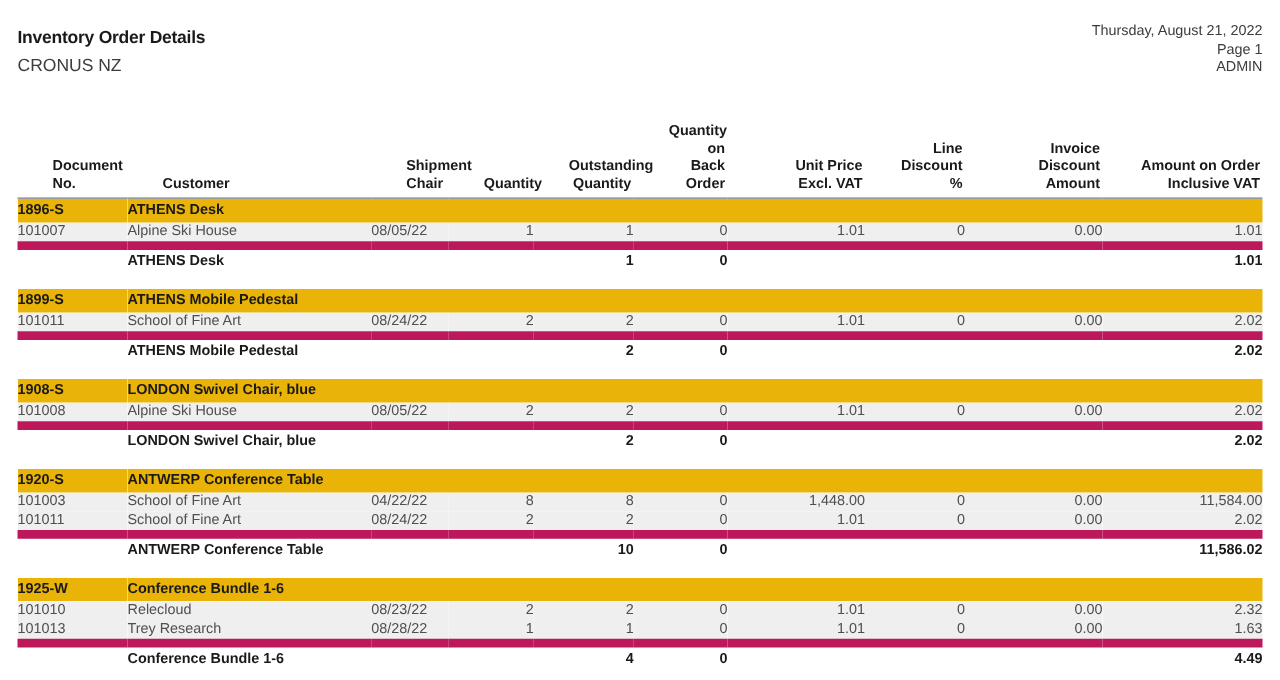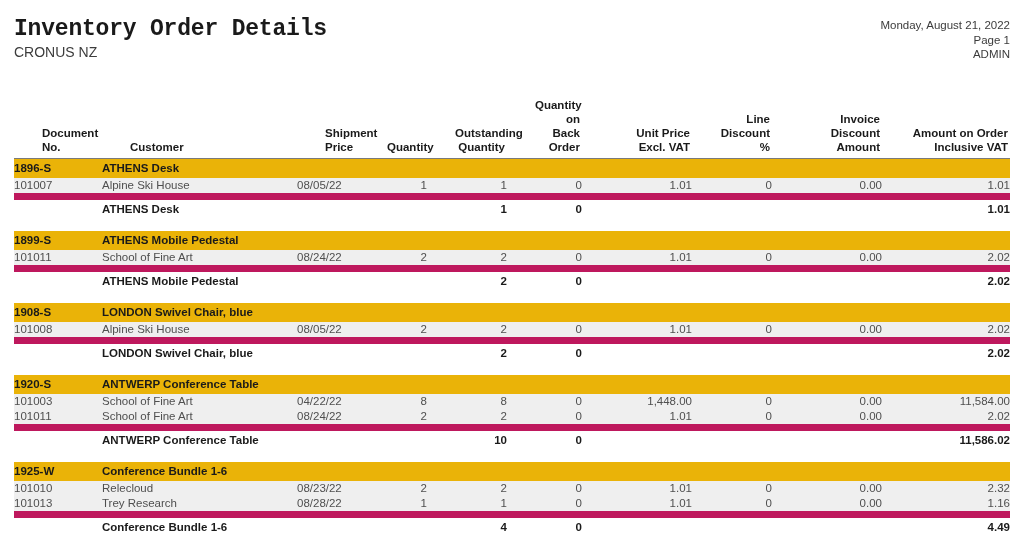--- a/index.html
+++ b/index.html
@@ -25,27 +25,26 @@
 
   
   .report-header {
     display: flex;
     justify-content: space-between;
     align-items: flex-start;
     padding-top: 16px;
   }
   .title-block { }
   .report-title {
-    font-size: 23px;
+    font-size: 14px;
     font-weight: bold;
     letter-spacing: -0.2px;
     color: #1a1a1a;
     margin: 0;
     line-height: 26px;
-    font-family: Liberation Mono, monospace;
   }
   .company-name {
     font-size: 14px;
     color: #3c3c3c;
     margin-top: 3px;
     line-height: 14px;
   }
   .meta-block {
     text-align: right;
     font-size: 11.5px;
@@ -141,21 +140,21 @@
 <body>
 
 <div class="page">
 
   <div class="report-header">
     <div class="title-block">
       <h1 class="report-title">Inventory Order Details</h1>
       <div class="company-name">CRONUS NZ</div>
     </div>
     <div class="meta-block">
-      <div class="meta-line">Monday, August 21, 2022</div>
+      <div class="meta-line">Thursday, August 21, 2022</div>
       <div class="meta-line">Page 1</div>
       <div class="meta-line">ADMIN</div>
     </div>
   </div>
 
   <table class="grid">
     <colgroup>
       <col class="c-doc">
         <col class="c-cust">
         <col class="c-date">
@@ -172,21 +171,21 @@
         <th class="al-l">
           <span class="hl">Document</span>
           <span class="hl">No.</span>
         </th>
         <th class="al-l">
           <span class="hl">&nbsp;</span>
           <span class="hl">Customer</span>
         </th>
         <th class="al-l">
           <span class="hl">Shipment</span>
-          <span class="hl">Price</span>
+          <span class="hl">Chair</span>
         </th>
         <th class="al-r pad-r">
           <span class="hl">&nbsp;</span>
           <span class="hl">Quantity</span>
         </th>
         <th class="al-r pad-r">
           <span class="hl">Outstanding</span>
           <span class="hl">Quantity</span>
         </th>
         <th class="al-r pad-r">
@@ -359,21 +358,21 @@
         <tr class="detail last-detail">
           <td class="al-l first-col-indent">101013</td>
           <td class="al-l cust-col">Trey Research</td>
           <td class="al-l">08/28/22</td>
           <td class="al-r pad-r">1</td>
           <td class="al-r pad-r">1</td>
           <td class="al-r pad-r">0</td>
           <td class="al-r pad-r">1.01</td>
           <td class="al-r pad-r">0</td>
           <td class="al-r pad-r">0.00</td>
-          <td class="al-r pad-r">1.16</td>
+          <td class="al-r pad-r">1.63</td>
         </tr>
         <tr class="group-total">
           <td class="al-l"></td>
           <td class="al-l cust-col" colspan="3">Conference Bundle 1-6</td>
           <td class="al-r pad-r">4</td>
           <td class="al-r pad-r">0</td>
           <td class="al-r pad-r"></td>
           <td class="al-r pad-r"></td>
           <td class="al-r pad-r"></td>
           <td class="al-r pad-r">4.49</td>

